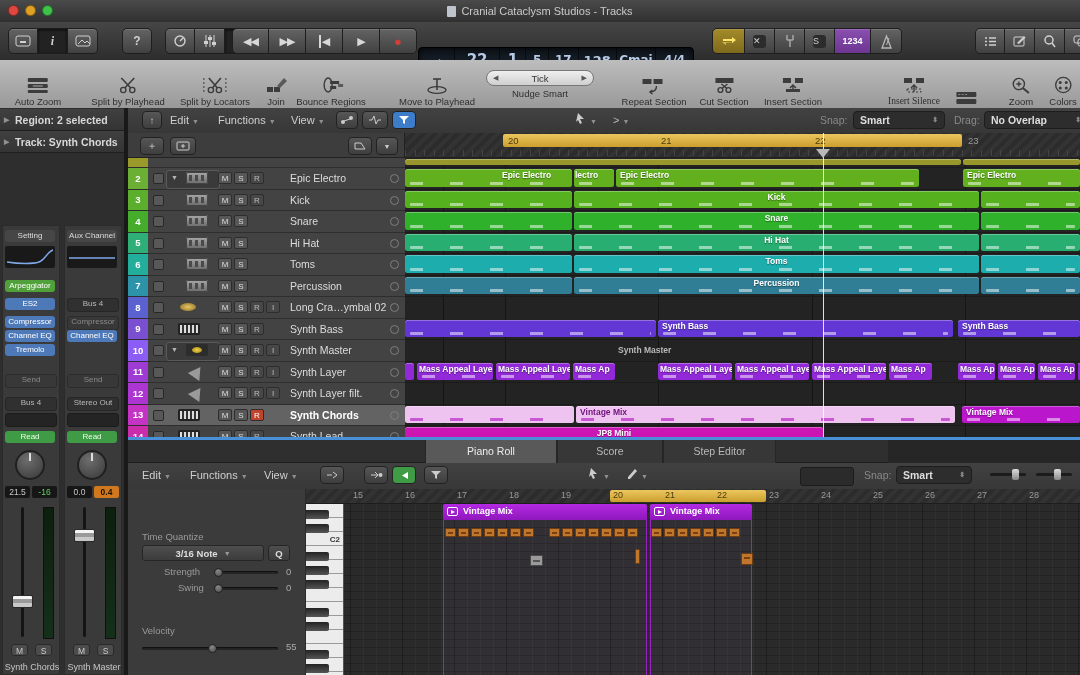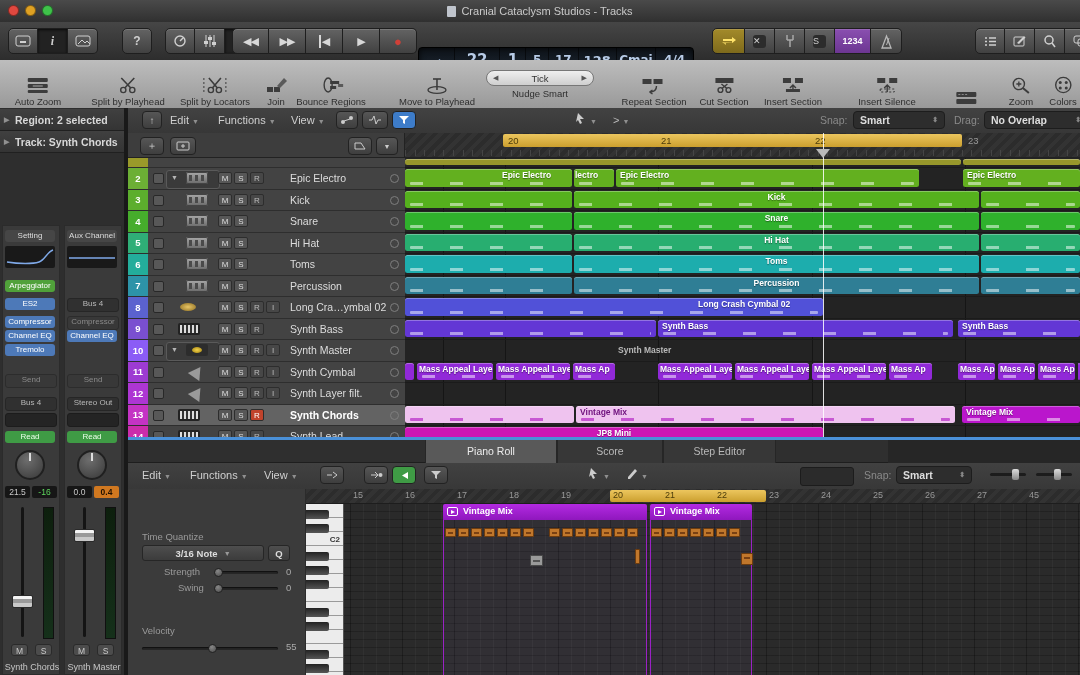--- a/index.html
+++ b/index.html
@@ -428,21 +428,21 @@
         <div class="ticon">
           <svg width="24" height="18">
             <rect x="2" y="2" width="8" height="5" fill="#3c3c3c"></rect>
             <rect x="14" y="2" width="8" height="5" fill="#3c3c3c"></rect>
             <path d="M12 16V9m-3 3l3-3 3 3" fill="none" stroke="#3c3c3c" stroke-width="1.4"></path>
             <rect x="5" y="13" width="14" height="3" fill="#3c3c3c"></rect>
           </svg>
         </div>
         <div>Insert Section</div>
       </div>
-      <div class="titem" style="left: 887px; top: 10px;">
+      <div class="titem" style="left: 914px; top: 10px; font-family: Liberation Serif, serif;">
         <div class="ticon">
           <svg width="24" height="18">
             <rect x="2" y="2" width="8" height="5" fill="#3c3c3c"></rect>
             <rect x="14" y="2" width="8" height="5" fill="#3c3c3c"></rect>
             <path d="M12 16V9m-3 3l3-3 3 3" fill="none" stroke="#3c3c3c" stroke-width="1.4"></path>
             <rect x="5" y="13" width="14" height="3" fill="none" stroke="#3c3c3c" stroke-dasharray="2 2"></rect>
           </svg>
         </div>
         <div>Insert Silence</div>
       </div>
@@ -699,21 +699,21 @@
         <div class="frz"></div>
       </div>
       <div class="thr" style="top: 203.5px; height: 21.5px;">
         <div class="tnum" style="background: rgb(157, 59, 210);">11</div>
         <div class="tchk"></div>
         <div class="hicon horn" style="left: 58px;"></div>
         <div class="tbtn" style="left: 90px;">M</div>
         <div class="tbtn" style="left: 106px;">S</div>
         <div class="tbtn rsi" style="left: 122px;">R</div>
         <div class="tbtn rsi" style="left: 138px;">I</div>
-        <div class="tname">Synth Cymbal</div>
+        <div class="tname">Synth Layer</div>
         <div class="frz"></div>
       </div>
       <div class="thr" style="top: 225px; height: 21.5px;">
         <div class="tnum" style="background: rgb(173, 54, 211);">12</div>
         <div class="tchk"></div>
         <div class="hicon horn" style="left: 58px;"></div>
         <div class="tbtn" style="left: 90px;">M</div>
         <div class="tbtn" style="left: 106px;">S</div>
         <div class="tbtn rsi" style="left: 122px;">R</div>
         <div class="tbtn rsi" style="left: 138px;">I</div>
@@ -814,26 +814,20 @@
       </div>
       <div class="lane" style="top: 117.5px; height: 21.5px;">
         <div class="seg" style="left: 0px; width: 167px; background: rgb(47, 126, 149);">
           <div class="dash"></div>
         </div>
         <div class="seg" style="left: 169px; width: 405px; background: rgb(47, 126, 149);">
           <div class="lbl" style="left: 0px; right: 0px; text-align: center;">Percussion</div>
           <div class="dash"></div>
         </div>
         <div class="seg" style="left: 576px; width: 99px; background: rgb(47, 126, 149);">
-          <div class="dash"></div>
-        </div>
-      </div>
-      <div class="lane" style="top: 139px; height: 21.5px;">
-        <div class="seg" style="left: 0px; width: 418px; background: rgb(81, 81, 216);">
-          <div class="lbl" style="left: 293px;">Long Crash Cymbal 02</div>
           <div class="dash"></div>
         </div>
       </div>
       <div class="lane" style="top: 160.5px; height: 21.5px;">
         <div class="seg" style="left: 0px; width: 251px; background: rgb(99, 55, 213);">
           <div class="dash"></div>
         </div>
         <div class="seg" style="left: 253px; width: 295px; background: rgb(99, 55, 213);">
           <div class="lbl" style="left: 4px;">Synth Bass</div>
           <div class="dash"></div>
@@ -1017,21 +1011,21 @@
       <div class="rbar" style="left: 203px;">18</div>
       <div class="rbar" style="left: 255px;">19</div>
       <div class="rbar onc" style="left: 307px;">20</div>
       <div class="rbar onc" style="left: 359px;">21</div>
       <div class="rbar onc" style="left: 411px;">22</div>
       <div class="rbar" style="left: 463px;">23</div>
       <div class="rbar" style="left: 515px;">24</div>
       <div class="rbar" style="left: 567px;">25</div>
       <div class="rbar" style="left: 619px;">26</div>
       <div class="rbar" style="left: 671px;">27</div>
-      <div class="rbar" style="left: 723px;">45</div>
+      <div class="rbar" style="left: 723px;">28</div>
     </div>
   <div class="abs keys" id="pianoKeys">
       <div class="bkey" style="top: 6px;"></div>
       <div class="bkey" style="top: 20px;"></div>
       <div class="bkey" style="top: 48px;"></div>
       <div class="bkey" style="top: 62px;"></div>
       <div class="bkey" style="top: 76px;"></div>
       <div class="bkey" style="top: 104px;"></div>
       <div class="bkey" style="top: 118px;"></div>
       <div class="bkey" style="top: 146px;"></div>

